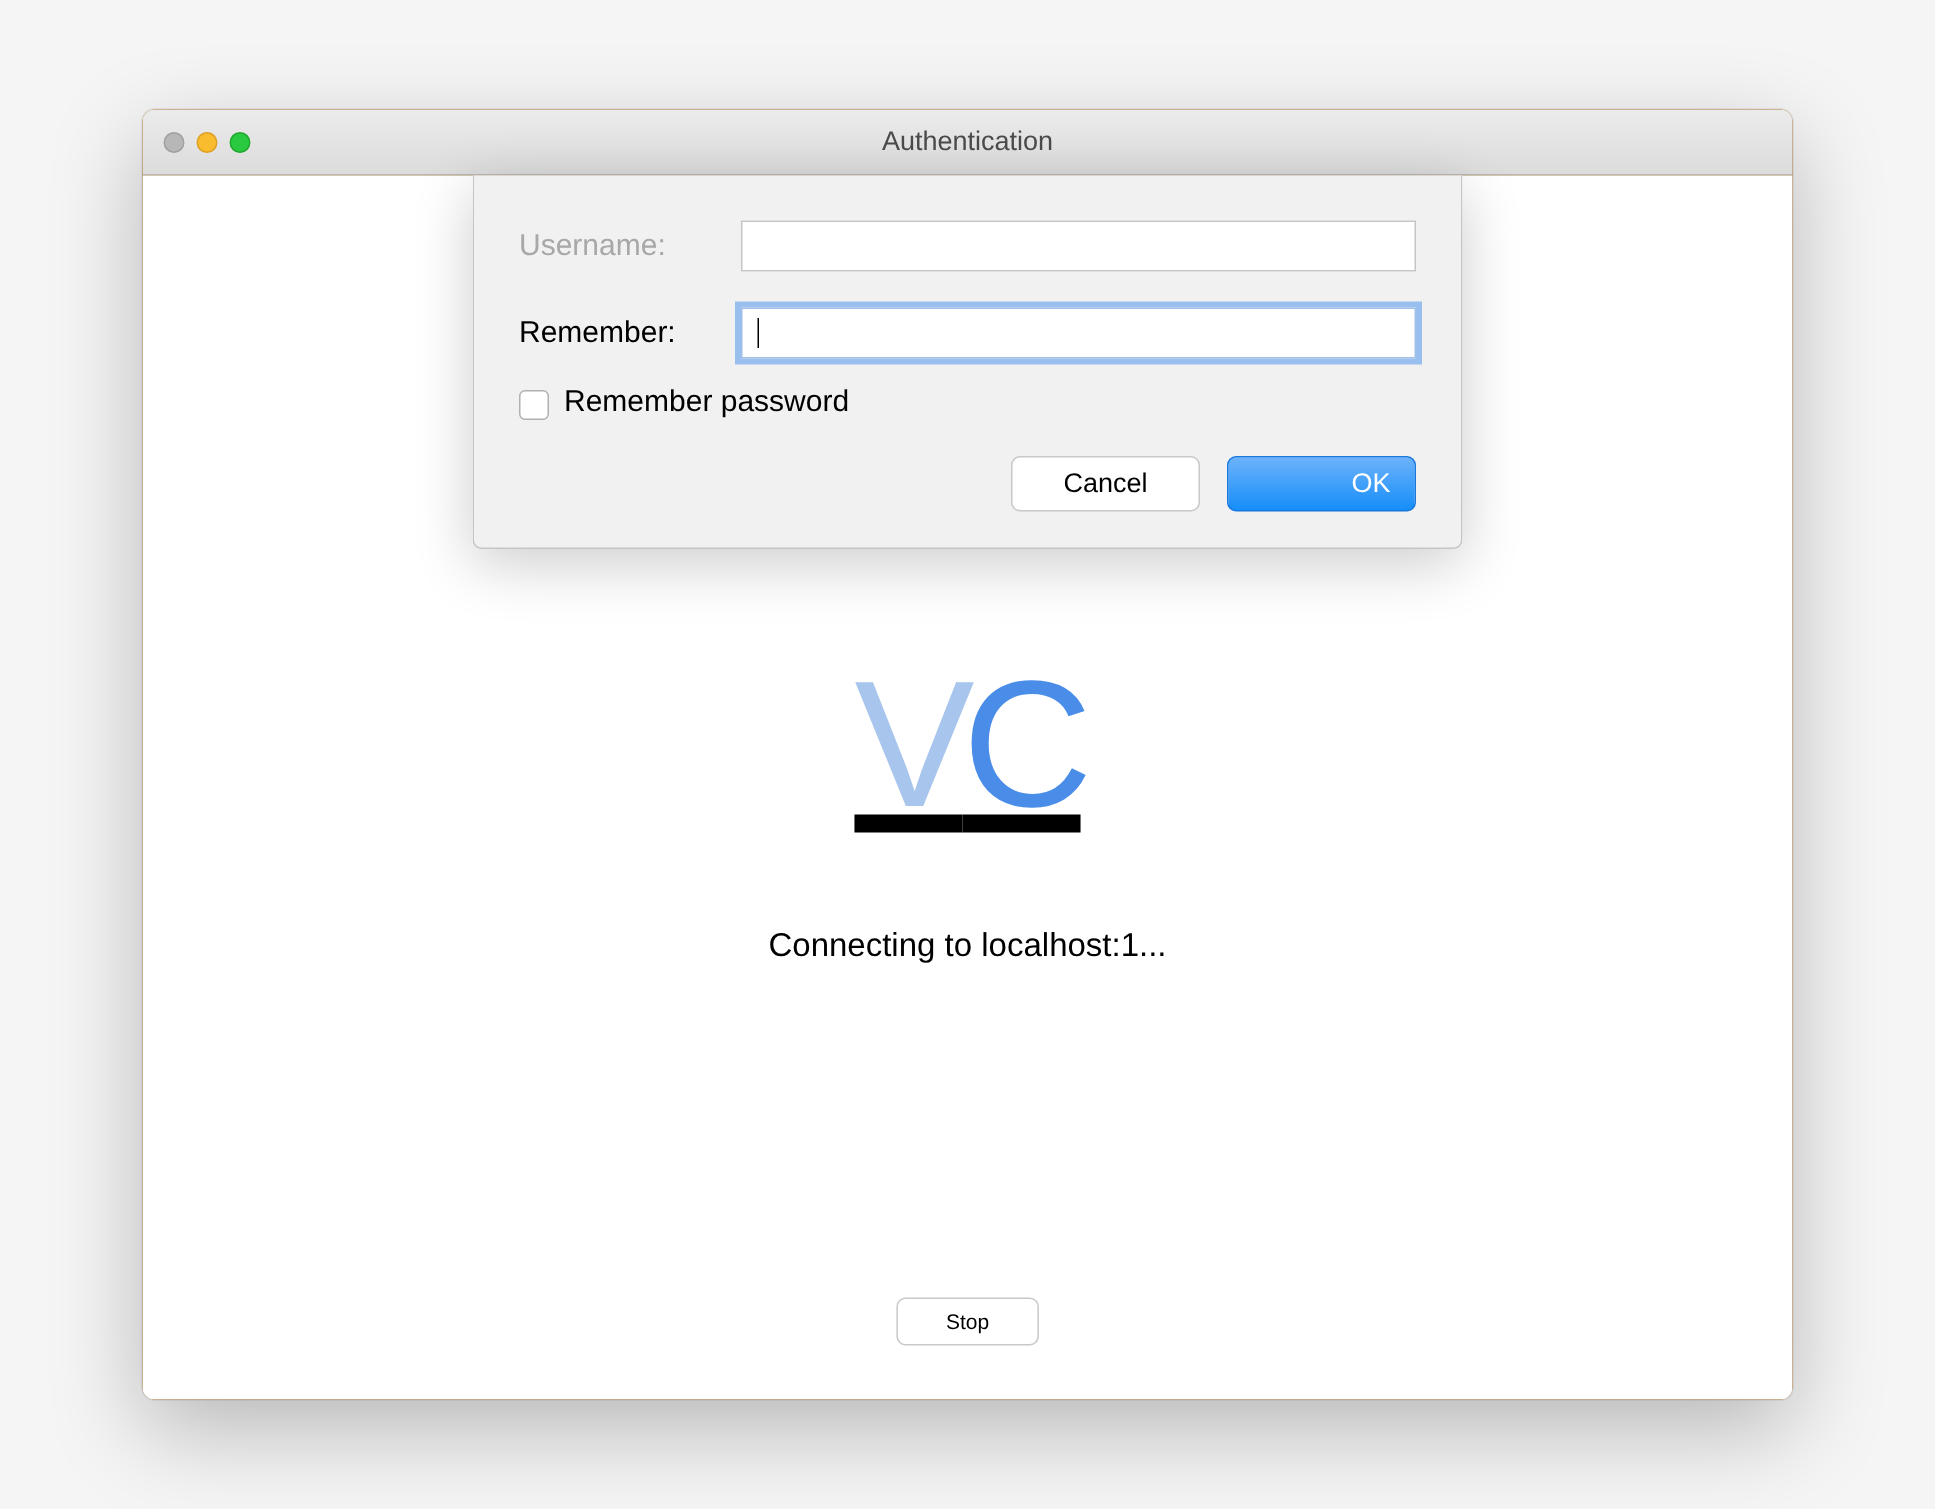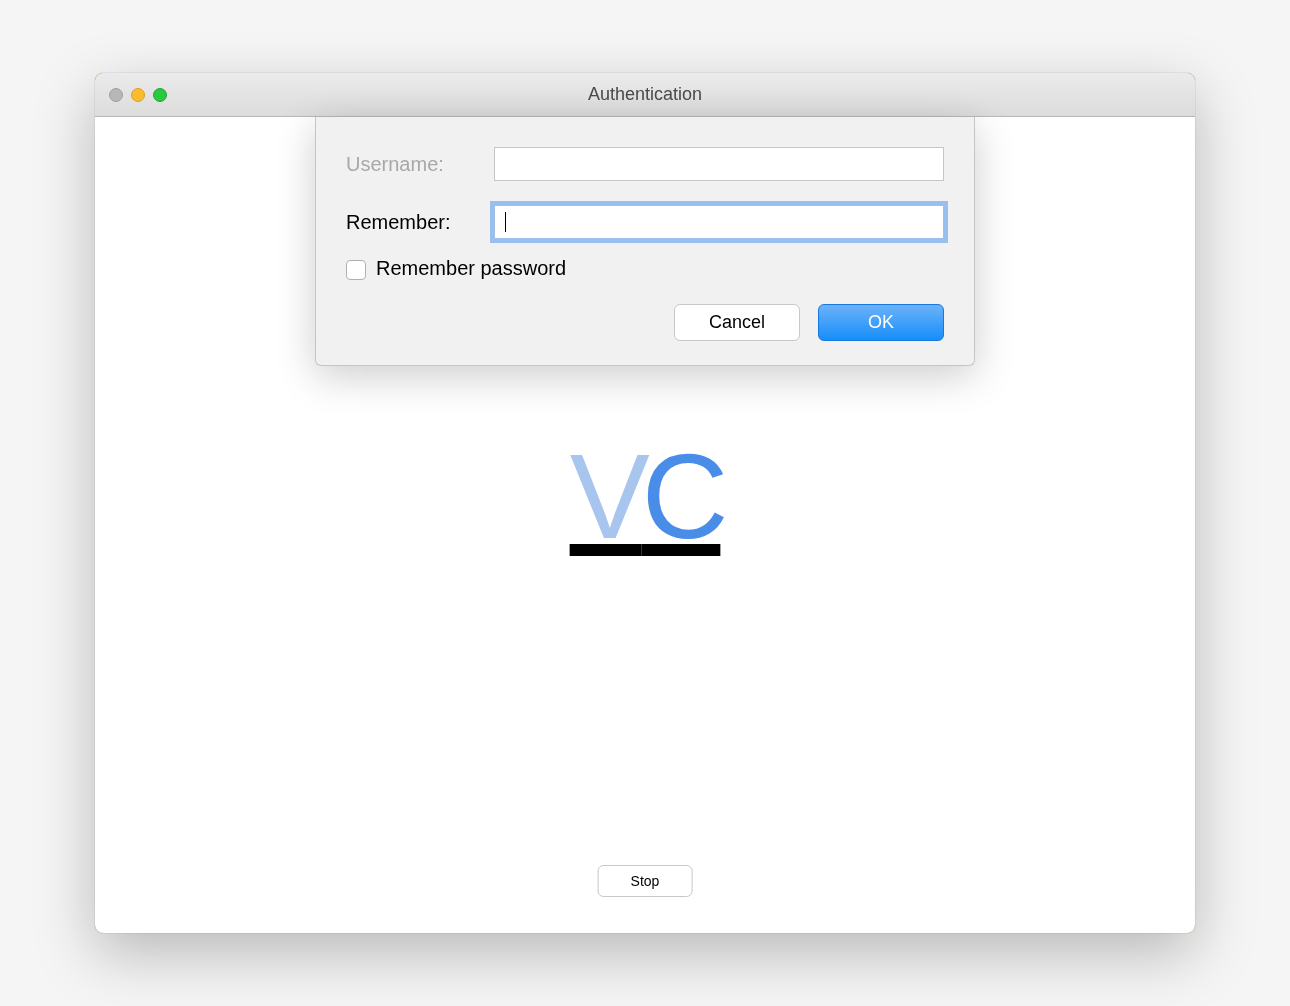--- a/index.html
+++ b/index.html
@@ -211,20 +211,21 @@
     .btn-default {
       background: #ffffff;
       border: 1px solid #c8c8c8;
       color: #000;
     }
     
     .btn-primary {
       background: linear-gradient(to bottom, #6cb2fa, #168ef9);
       border: 1px solid #1778e0;
       color: #ffffff;
+      text-align: right;
     }
     
     .cursor-caret {
       display: inline-block;
       width: 1px;
       height: 20px;
       background: #000;
       margin-left: 2px;
       vertical-align: middle;
     }
@@ -241,20 +242,21 @@
     </div>
     <div class="window-title">Authentication</div>
   </div>
 
   <div class="window-body">
 
     <div class="vnc-logo">
       <span class="v">V</span><span class="c">C</span>
     </div>
 
+    <div class="status-text">Connecting to localhost:1...</div>
 
     <button class="stop-button">
       <span>Stop</span>
     </button>
 
     <div class="modal">
 
       <div class="form-grid">
         <div class="form-label disabled">Username:</div>
         <input type="text" class="form-input" value="" style="">

